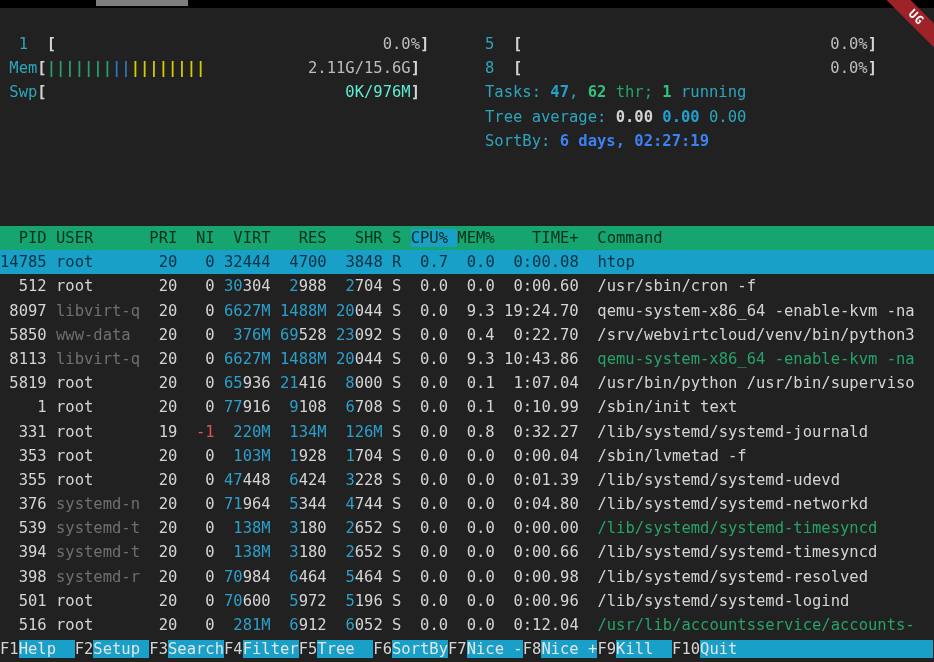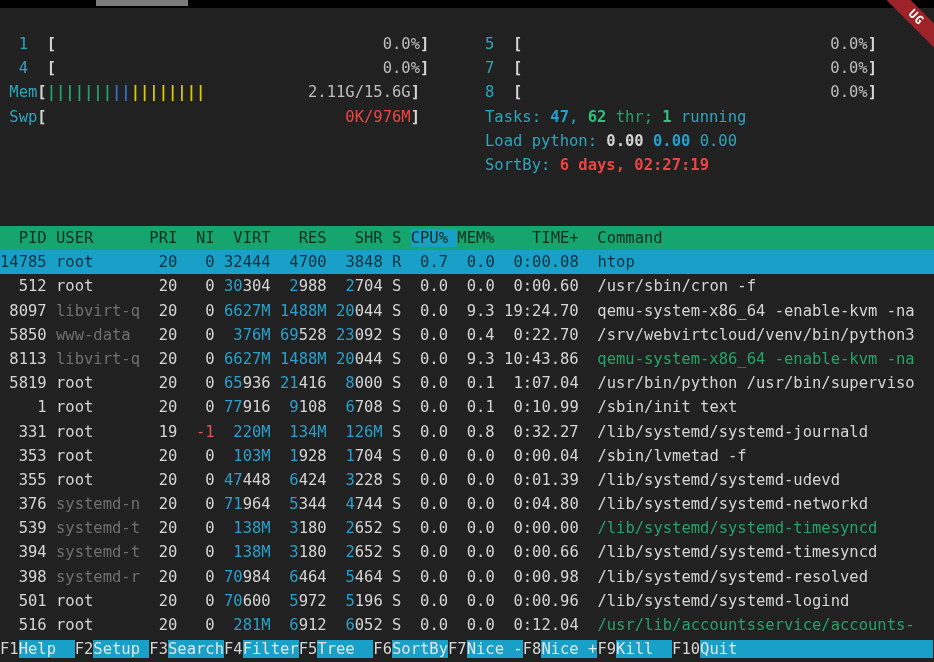--- a/index.html
+++ b/index.html
@@ -28,31 +28,29 @@
 
 <div class="screen" style="background: rgb(33, 33, 33);">
   <div class="topbar" style="background: rgb(0, 0, 0);">
     <div class="wtab" style="background: rgb(125, 125, 125);"></div>
   </div>
   <div class="ribbon" style="background: rgb(158, 35, 40); color: rgb(255, 255, 255);">
     <span>UG</span>
   </div>
   <div id="hud-left">
       <div class="line"><span style="color: rgb(212, 212, 212);">  </span><span style="color: rgb(46, 165, 189);">1</span><span style="color: rgb(212, 212, 212);">  </span><span class="b" style="color: rgb(212, 212, 212);">[</span><span style="color: rgb(189, 189, 189);">                                   0.0%</span><span class="b" style="color: rgb(212, 212, 212);">]</span></div>
-      <div class="line"><span style="color: rgb(212, 212, 212);">  </span><span style="color: rgb(46, 165, 189);">4</span><span style="color: rgb(212, 212, 212);">  </span><span class="b" style="color: rgb(212, 212, 212);">[</span><span style="color: rgb(189, 189, 189);">                                   0.0%</span><span class="b" style="color: rgb(212, 212, 212);">]</span></div>
       <div class="line"><span style="color: rgb(212, 212, 212);"> </span><span style="color: rgb(46, 165, 189);">Mem</span><span class="b" style="color: rgb(212, 212, 212);">[</span><span class="b" style="color: rgb(38, 162, 105);">|||||||</span><span class="b" style="color: rgb(50, 115, 196);">||</span><span class="b" style="color: rgb(217, 203, 0);">||||||||</span><span style="color: rgb(189, 189, 189);">           2.11G/15.6G</span><span class="b" style="color: rgb(212, 212, 212);">]</span></div>
-      <div class="line"><span style="color: rgb(212, 212, 212);"> </span><span style="color: rgb(46, 165, 189);">Swp</span><span class="b" style="color: rgb(212, 212, 212);">[</span><span style="color: #ef4444; margin-top: 40px;">                                0K/976M</span><span class="b" style="color: rgb(212, 212, 212);">]</span></div>
+      <div class="line"><span style="color: rgb(212, 212, 212);"> </span><span style="color: rgb(46, 165, 189);">Swp</span><span class="b" style="color: rgb(212, 212, 212);">[</span><span style="color: #5eead4; margin-top: 40px;">                                0K/976M</span><span class="b" style="color: rgb(212, 212, 212);">]</span></div>
     </div>
   <div id="hud-right">
       <div class="line"><span style="color: rgb(46, 165, 189);">5</span><span style="color: rgb(212, 212, 212);">  </span><span class="b" style="color: rgb(212, 212, 212);">[</span><span style="color: rgb(189, 189, 189);">                                 0.0%</span><span class="b" style="color: rgb(212, 212, 212);">]</span></div>
-      <div class="line"><span style="color: rgb(46, 165, 189);">7</span><span style="color: rgb(212, 212, 212);">  </span><span class="b" style="color: rgb(212, 212, 212);">[</span><span style="color: rgb(189, 189, 189);">                                 0.0%</span><span class="b" style="color: rgb(212, 212, 212);">]</span></div>
       <div class="line"><span style="color: rgb(46, 165, 189);">8</span><span style="color: rgb(212, 212, 212);">  </span><span class="b" style="color: rgb(212, 212, 212);">[</span><span style="color: rgb(189, 189, 189);">                                 0.0%</span><span class="b" style="color: rgb(212, 212, 212);">]</span></div>
       <div class="line"><span style="color: rgb(46, 165, 189);">Tasks: </span><span class="b" style="color: rgb(35, 160, 207);">47</span><span style="color: rgb(46, 165, 189);">, </span><span class="b" style="color: rgb(46, 194, 126);">62</span><span style="color: rgb(38, 162, 105);"> thr; </span><span class="b" style="color: rgb(46, 194, 126);">1</span><span style="color: rgb(46, 165, 189);"> running</span></div>
-      <div class="line"><span style="color: rgb(46, 165, 189);">Load python: </span><span class="b" style="color: rgb(212, 212, 212);">0.00</span><span style="color: rgb(212, 212, 212);"> </span><span class="b" style="color: rgb(35, 160, 207);">0.00</span><span style="color: rgb(212, 212, 212);"> </span><span style="color: rgb(46, 165, 189);">0.00</span></div>
-      <div class="line"><span style="color: rgb(46, 165, 189);">SortBy: </span><span class="b" style="color: #ef4444;">6 days, 02:27:19</span></div>
+      <div class="line"><span style="color: rgb(46, 165, 189);">Tree average: </span><span class="b" style="color: rgb(212, 212, 212);">0.00</span><span style="color: rgb(212, 212, 212);"> </span><span class="b" style="color: rgb(35, 160, 207);">0.00</span><span style="color: rgb(212, 212, 212);"> </span><span style="color: rgb(46, 165, 189);">0.00</span></div>
+      <div class="line"><span style="color: rgb(46, 165, 189);">SortBy: </span><span class="b" style="color: #3b82f6;">6 days, 02:27:19</span></div>
     </div>
   <div id="table">
       <div class="line" style="background: rgb(22, 165, 111); width: 934px;"><span style="color: rgb(0, 48, 28);">  PID </span><span style="color: rgb(0, 48, 28);">USER      </span><span style="color: rgb(0, 48, 28);">PRI </span><span style="color: rgb(0, 48, 28);"> NI </span><span style="color: rgb(0, 48, 28);"> VIRT </span><span style="color: rgb(0, 48, 28);">  RES </span><span style="color: rgb(0, 48, 28);">  SHR </span><span style="color: rgb(0, 48, 28);">S </span><span style="color: rgb(0, 48, 28); background: rgb(24, 160, 200);">CPU% </span><span style="color: rgb(0, 48, 28);">MEM% </span><span style="color: rgb(0, 48, 28);">   TIME+</span><span style="color: rgb(0, 48, 28);">  Command</span></div>
       <div class="line" style="background: rgb(24, 160, 200); width: 934px;"><span style="color: rgb(0, 50, 64);">14785 </span><span style="color: rgb(0, 50, 64);">root      </span><span style="color: rgb(0, 50, 64);"> 20 </span><span style="color: rgb(0, 50, 64);">  0 </span><span style="color: rgb(0, 50, 64);"></span><span style="color: rgb(0, 50, 64);">32</span><span style="color: rgb(0, 50, 64);">444</span><span style="color: rgb(0, 50, 64);"> </span><span style="color: rgb(0, 50, 64);"> </span><span style="color: rgb(0, 50, 64);">4</span><span style="color: rgb(0, 50, 64);">700</span><span style="color: rgb(0, 50, 64);"> </span><span style="color: rgb(0, 50, 64);"> </span><span style="color: rgb(0, 50, 64);">3</span><span style="color: rgb(0, 50, 64);">848</span><span style="color: rgb(0, 50, 64);"> </span><span style="color: rgb(0, 50, 64);">R </span><span style="color: rgb(0, 50, 64);"> 0.7 </span><span style="color: rgb(0, 50, 64);"> 0.0 </span><span style="color: rgb(0, 50, 64);"> 0:00.08</span><span style="color: rgb(0, 50, 64);">  htop                                </span></div>
       <div class="line"><span style="color: rgb(212, 212, 212);">  512 </span><span style="color: rgb(212, 212, 212);">root      </span><span style="color: rgb(212, 212, 212);"> 20 </span><span style="color: rgb(212, 212, 212);">  0 </span><span style="color: rgb(212, 212, 212);"></span><span style="color: rgb(43, 159, 202);">30</span><span style="color: rgb(212, 212, 212);">304</span><span style="color: rgb(212, 212, 212);"> </span><span style="color: rgb(212, 212, 212);"> </span><span style="color: rgb(43, 159, 202);">2</span><span style="color: rgb(212, 212, 212);">988</span><span style="color: rgb(212, 212, 212);"> </span><span style="color: rgb(212, 212, 212);"> </span><span style="color: rgb(43, 159, 202);">2</span><span style="color: rgb(212, 212, 212);">704</span><span style="color: rgb(212, 212, 212);"> </span><span style="color: rgb(212, 212, 212);">S </span><span style="color: rgb(212, 212, 212);"> 0.0 </span><span style="color: rgb(212, 212, 212);"> 0.0 </span><span style="color: rgb(212, 212, 212);"> 0:00.60</span><span style="color: rgb(212, 212, 212);">  /usr/sbin/cron -f                   </span></div>
       <div class="line"><span style="color: rgb(212, 212, 212);"> 8097 </span><span style="color: rgb(111, 111, 111);">libvirt-q </span><span style="color: rgb(212, 212, 212);"> 20 </span><span style="color: rgb(212, 212, 212);">  0 </span><span style="color: rgb(212, 212, 212);"></span><span style="color: rgb(43, 159, 202);">6627M</span><span style="color: rgb(212, 212, 212);"> </span><span style="color: rgb(212, 212, 212);"></span><span style="color: rgb(43, 159, 202);">1488M</span><span style="color: rgb(212, 212, 212);"> </span><span style="color: rgb(212, 212, 212);"></span><span style="color: rgb(43, 159, 202);">20</span><span style="color: rgb(212, 212, 212);">044</span><span style="color: rgb(212, 212, 212);"> </span><span style="color: rgb(212, 212, 212);">S </span><span style="color: rgb(212, 212, 212);"> 0.0 </span><span style="color: rgb(212, 212, 212);"> 9.3 </span><span style="color: rgb(212, 212, 212);">19:24.70</span><span style="color: rgb(212, 212, 212);">  qemu-system-x86_64 -enable-kvm -na  </span></div>
       <div class="line"><span style="color: rgb(212, 212, 212);"> 5850 </span><span style="color: rgb(111, 111, 111);">www-data  </span><span style="color: rgb(212, 212, 212);"> 20 </span><span style="color: rgb(212, 212, 212);">  0 </span><span style="color: rgb(212, 212, 212);"> </span><span style="color: rgb(43, 159, 202);">376M</span><span style="color: rgb(212, 212, 212);"> </span><span style="color: rgb(212, 212, 212);"></span><span style="color: rgb(43, 159, 202);">69</span><span style="color: rgb(212, 212, 212);">528</span><span style="color: rgb(212, 212, 212);"> </span><span style="color: rgb(212, 212, 212);"></span><span style="color: rgb(43, 159, 202);">23</span><span style="color: rgb(212, 212, 212);">092</span><span style="color: rgb(212, 212, 212);"> </span><span style="color: rgb(212, 212, 212);">S </span><span style="color: rgb(212, 212, 212);"> 0.0 </span><span style="color: rgb(212, 212, 212);"> 0.4 </span><span style="color: rgb(212, 212, 212);"> 0:22.70</span><span style="color: rgb(212, 212, 212);">  /srv/webvirtcloud/venv/bin/python3  </span></div>
       <div class="line"><span style="color: rgb(212, 212, 212);"> 8113 </span><span style="color: rgb(111, 111, 111);">libvirt-q </span><span style="color: rgb(212, 212, 212);"> 20 </span><span style="color: rgb(212, 212, 212);">  0 </span><span style="color: rgb(212, 212, 212);"></span><span style="color: rgb(43, 159, 202);">6627M</span><span style="color: rgb(212, 212, 212);"> </span><span style="color: rgb(212, 212, 212);"></span><span style="color: rgb(43, 159, 202);">1488M</span><span style="color: rgb(212, 212, 212);"> </span><span style="color: rgb(212, 212, 212);"></span><span style="color: rgb(43, 159, 202);">20</span><span style="color: rgb(212, 212, 212);">044</span><span style="color: rgb(212, 212, 212);"> </span><span style="color: rgb(212, 212, 212);">S </span><span style="color: rgb(212, 212, 212);"> 0.0 </span><span style="color: rgb(212, 212, 212);"> 9.3 </span><span style="color: rgb(212, 212, 212);">10:43.86</span><span style="color: rgb(38, 162, 105);">  qemu-system-x86_64 -enable-kvm -na  </span></div>
       <div class="line"><span style="color: rgb(212, 212, 212);"> 5819 </span><span style="color: rgb(212, 212, 212);">root      </span><span style="color: rgb(212, 212, 212);"> 20 </span><span style="color: rgb(212, 212, 212);">  0 </span><span style="color: rgb(212, 212, 212);"></span><span style="color: rgb(43, 159, 202);">65</span><span style="color: rgb(212, 212, 212);">936</span><span style="color: rgb(212, 212, 212);"> </span><span style="color: rgb(212, 212, 212);"></span><span style="color: rgb(43, 159, 202);">21</span><span style="color: rgb(212, 212, 212);">416</span><span style="color: rgb(212, 212, 212);"> </span><span style="color: rgb(212, 212, 212);"> </span><span style="color: rgb(43, 159, 202);">8</span><span style="color: rgb(212, 212, 212);">000</span><span style="color: rgb(212, 212, 212);"> </span><span style="color: rgb(212, 212, 212);">S </span><span style="color: rgb(212, 212, 212);"> 0.0 </span><span style="color: rgb(212, 212, 212);"> 0.1 </span><span style="color: rgb(212, 212, 212);"> 1:07.04</span><span style="color: rgb(212, 212, 212);">  /usr/bin/python /usr/bin/superviso  </span></div>
       <div class="line"><span style="color: rgb(212, 212, 212);">    1 </span><span style="color: rgb(212, 212, 212);">root      </span><span style="color: rgb(212, 212, 212);"> 20 </span><span style="color: rgb(212, 212, 212);">  0 </span><span style="color: rgb(212, 212, 212);"></span><span style="color: rgb(43, 159, 202);">77</span><span style="color: rgb(212, 212, 212);">916</span><span style="color: rgb(212, 212, 212);"> </span><span style="color: rgb(212, 212, 212);"> </span><span style="color: rgb(43, 159, 202);">9</span><span style="color: rgb(212, 212, 212);">108</span><span style="color: rgb(212, 212, 212);"> </span><span style="color: rgb(212, 212, 212);"> </span><span style="color: rgb(43, 159, 202);">6</span><span style="color: rgb(212, 212, 212);">708</span><span style="color: rgb(212, 212, 212);"> </span><span style="color: rgb(212, 212, 212);">S </span><span style="color: rgb(212, 212, 212);"> 0.0 </span><span style="color: rgb(212, 212, 212);"> 0.1 </span><span style="color: rgb(212, 212, 212);"> 0:10.99</span><span style="color: rgb(212, 212, 212);">  /sbin/init text                     </span></div>

